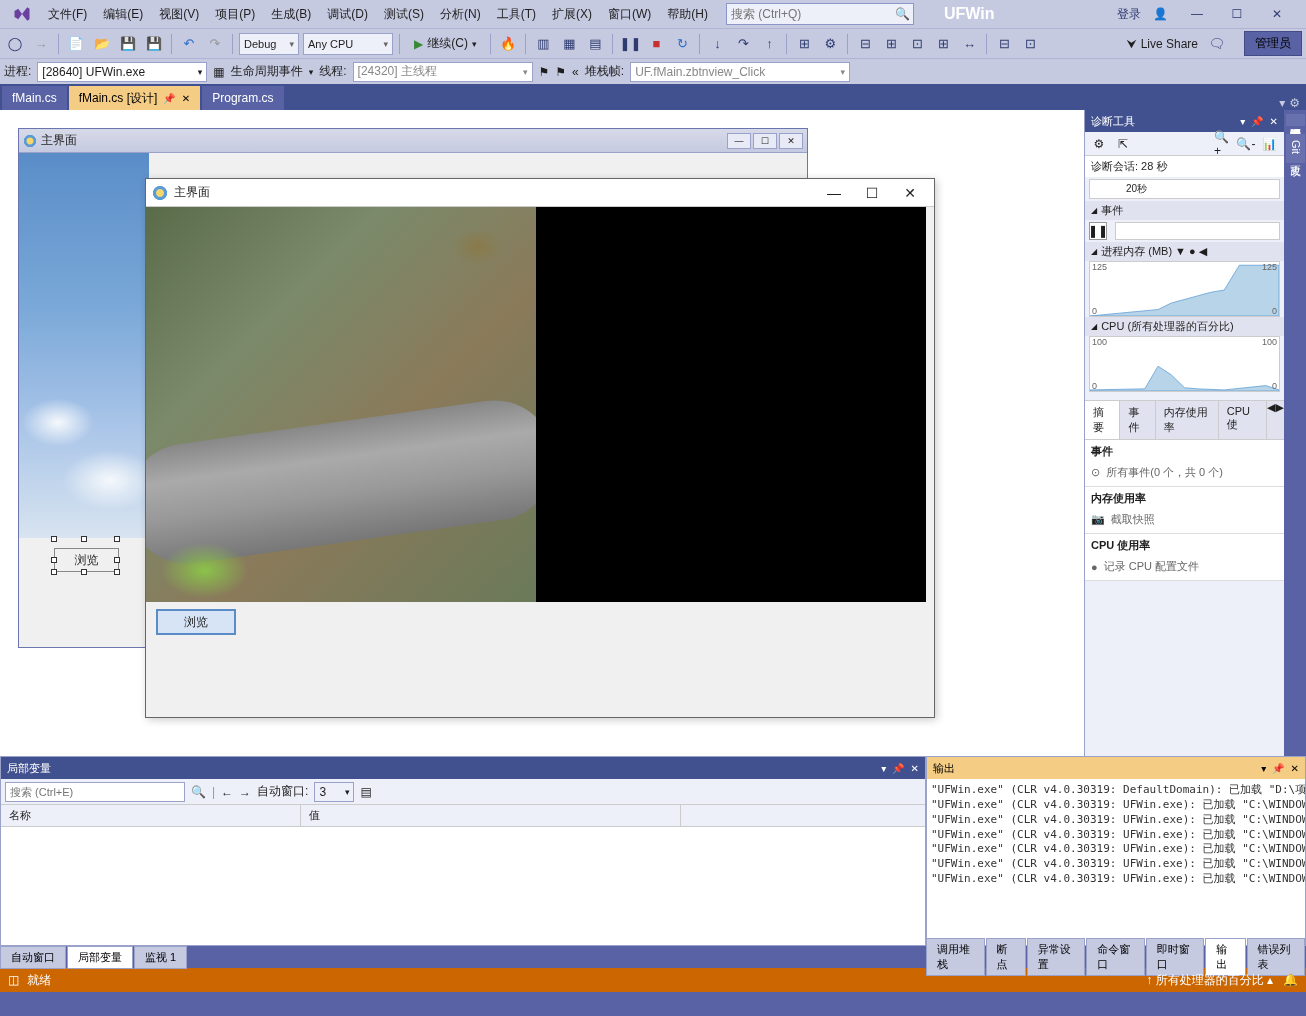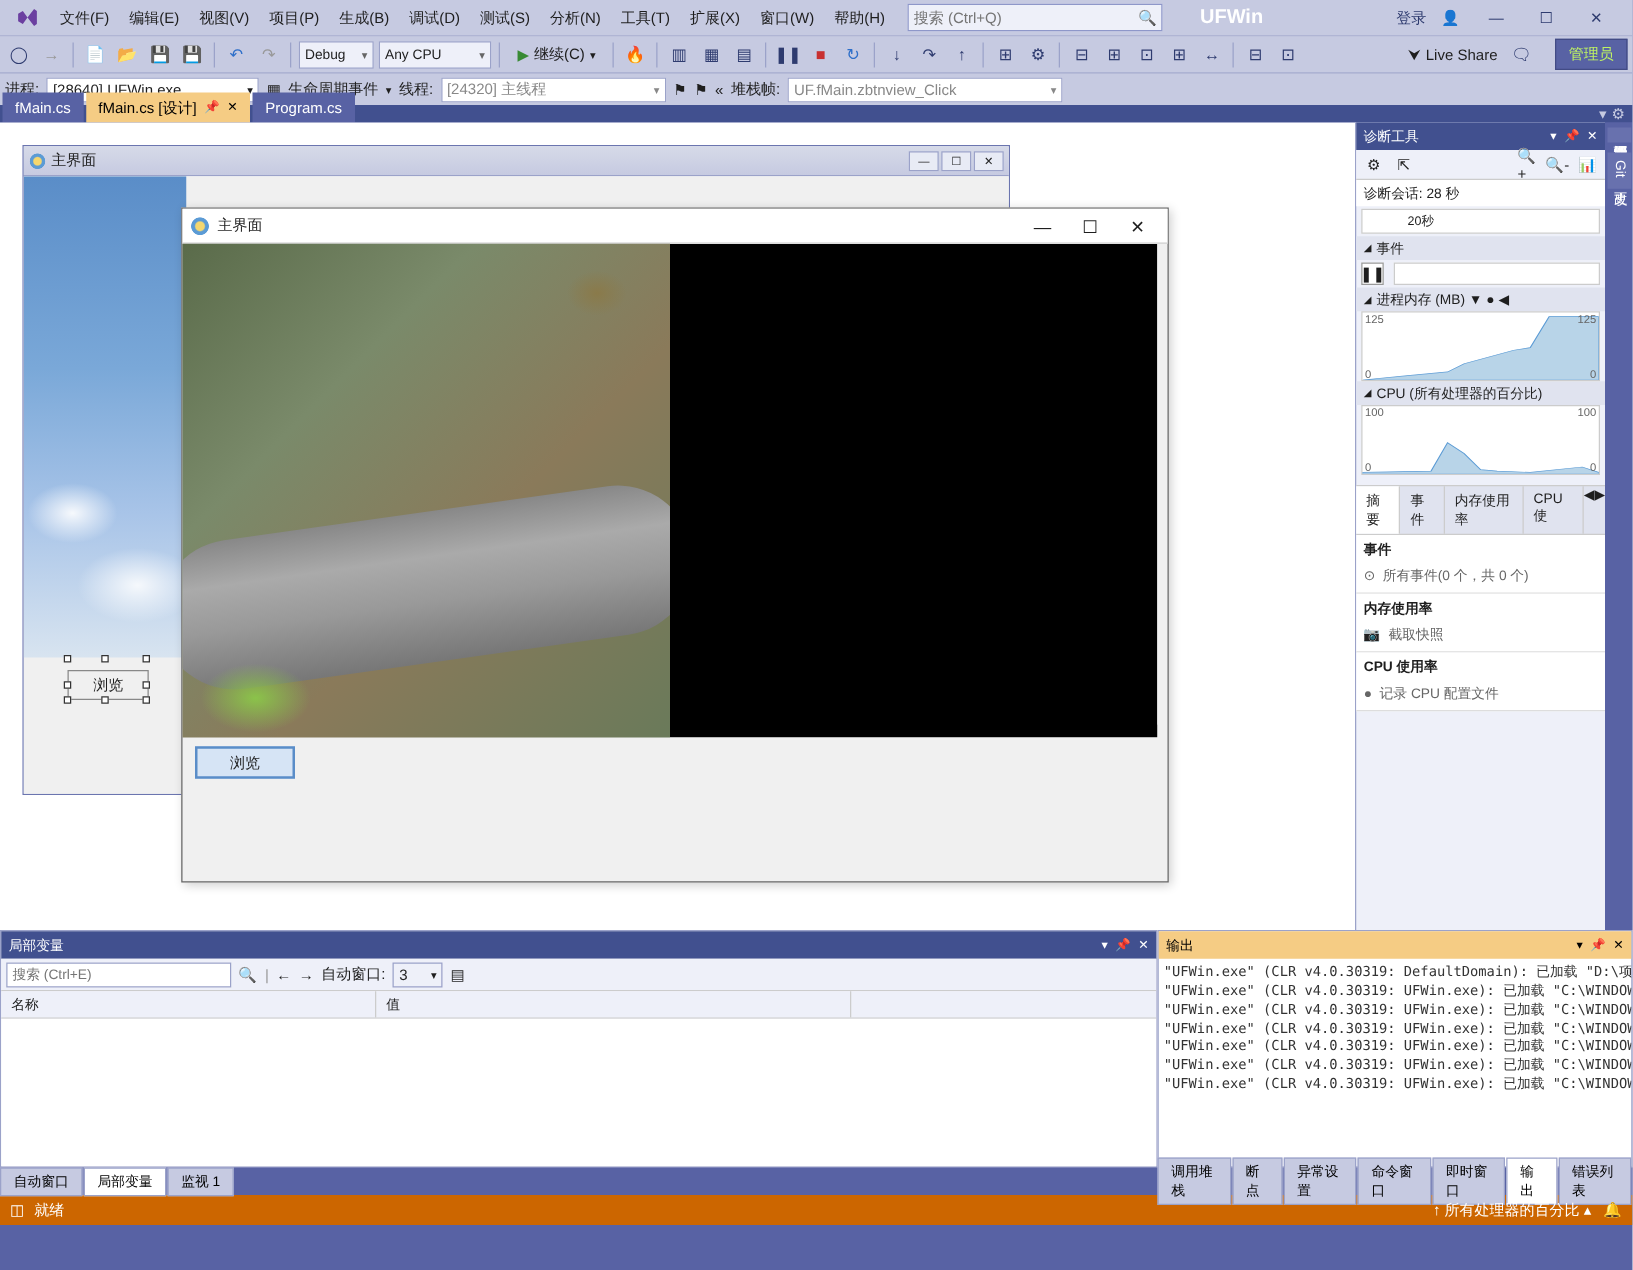--- a/index.html
+++ b/index.html
@@ -3,48 +3,48 @@
 <meta charset="utf-8">
 <style>
 * { box-sizing: border-box; margin: 0; padding: 0; }
 body { font-family: "Microsoft YaHei", "Segoe UI", sans-serif; font-size: 12px; background: #5862a4; color: #1e1e1e; width: 1306px; height: 1016px; overflow: hidden; position: relative; }
 
 
 .menubar { background: #c6cae1; height: 28px; display: flex; align-items: center; padding: 0 4px; }
 .vs-logo { width: 24px; height: 24px; margin: 0 6px; display: flex; align-items: center; justify-content: center; }
 .vs-logo svg { width: 18px; height: 18px; }
 .menubar .menu-item { padding: 4px 8px; cursor: default; }
-.search-box { margin-left: 10px; width: 204px; height: 22px; background: #eef0f9; border: 1px solid #8e97c9; display: flex; align-items: center; padding: 0 4px; }
+.search-box { margin-left: 10px; width: 188px; height: 22px; background: #eef0f9; border: 1px solid #8e97c9; display: flex; align-items: center; padding: 0 4px; }
 .search-box input { flex: 1; border: none; background: transparent; font-size: 12px; outline: none; color: #888; }
 .search-box .sicon { width: 14px; color: #666; }
 .product-name { color: #fff; font-weight: bold; margin-left: 30px; font-size: 16px; }
 .right-menu { margin-left: auto; display: flex; align-items: center; gap: 12px; padding-right: 8px; color: #2e3b6f; }
 .winctrl { display: flex; gap: 6px; }
 .winctrl span { width: 34px; height: 22px; display: flex; align-items: center; justify-content: center; }
 
 
 .toolbar { background: #c6cae1; height: 30px; display: flex; align-items: center; padding: 0 4px; gap: 4px; border-top: 1px solid #b0b5d4; }
 .toolbar .tb-btn { width: 22px; height: 22px; display: flex; align-items: center; justify-content: center; color: #2e3b6f; font-size: 13px; }
 .toolbar .sep { width: 1px; height: 20px; background: #9ba2c9; margin: 0 2px; }
 .tb-combo { height: 22px; background: #eef0f9; border: 1px solid #9ba2c9; padding: 0 4px; font-size: 11px; display: flex; align-items: center; min-width: 60px; }
 .tb-combo::after { content: "▾"; margin-left: auto; font-size: 9px; color: #666; }
 .run-btn { display: flex; align-items: center; gap: 4px; padding: 0 8px; height: 22px; }
 .run-btn .play { color: #388a34; }
 .flame { color: #e25822; }
-.admin-btn { background: #5862a4; color: #bef264; padding: 3px 10px; border: 1px solid #424b85; margin-left: 8px; }
+.admin-btn { background: #5862a4; color: #000000; padding: 3px 10px; border: 1px solid #424b85; margin-left: 8px; }
 .live-share { display: flex; align-items: center; gap: 4px; }
 
 
 .debug-bar { background: #c6cae1; height: 26px; display: flex; align-items: center; padding: 0 4px; gap: 6px; font-size: 12px; border-top: 1px solid #b0b5d4; }
 .debug-bar .lbl { color: #1e1e1e; }
 .debug-bar .combo { height: 20px; background: #fff; border: 1px solid #9ba2c9; padding: 0 4px; display: flex; align-items: center; }
 .debug-bar .combo.gray { color: #888; }
 
 
-.doc-tabs { background: #41508f; height: 14px; display: flex; align-items: flex-end; padding-left: 2px; text-align: right; }
+.doc-tabs { background: #41508f; height: 26px; display: flex; align-items: flex-end; padding-left: 2px; text-align: right; }
 .doc-tab { height: 24px; padding: 0 10px; display: flex; align-items: center; gap: 6px; font-size: 12px; color: #fff; background: #5862a4; margin-right: 2px; }
 .doc-tab.active { background: #f5cc84; color: #000; }
 .doc-tab .pin, .doc-tab .close { font-size: 10px; }
 .doc-tabs-right { margin-left: auto; display: flex; align-items: center; gap: 4px; padding-right: 6px; color: #c6cae1; }
 
 
 .main-area { display: flex; height: 646px; }
 .editor-col { flex: 1; background: #fff; position: relative; overflow: hidden; }
 .diag-col { width: 200px; background: #eef0f9; border-left: 1px solid #9ba2c9; display: flex; flex-direction: column; }
 .sidebar-tabs { width: 22px; background: #5862a4; display: flex; flex-direction: column; align-items: center; padding-top: 4px; gap: 8px; }

